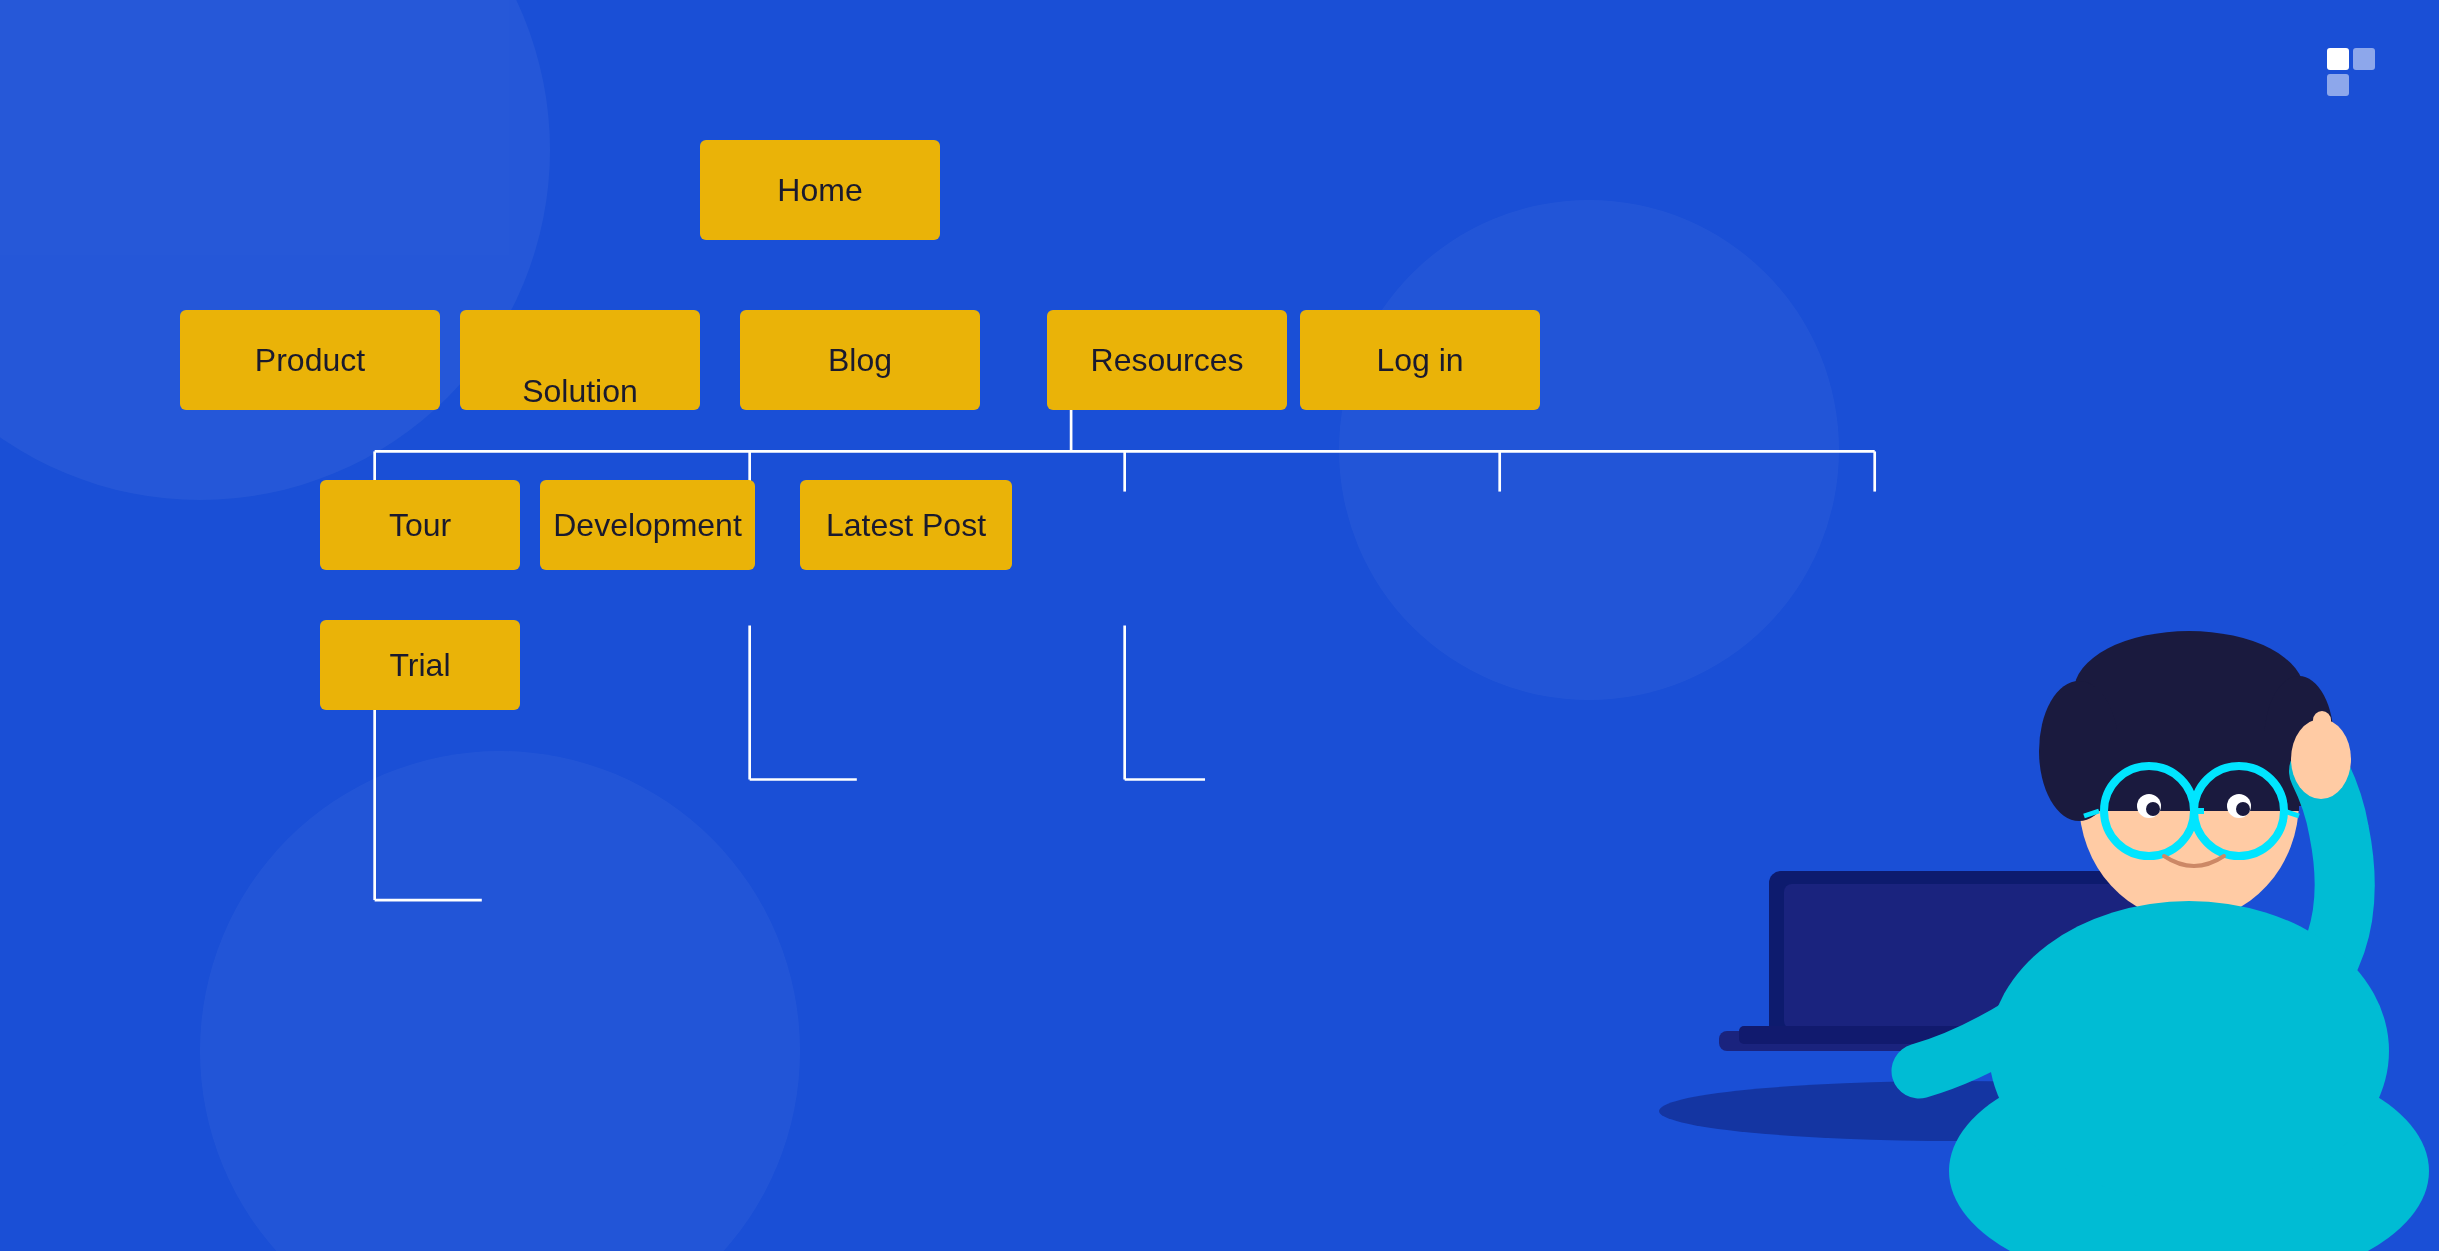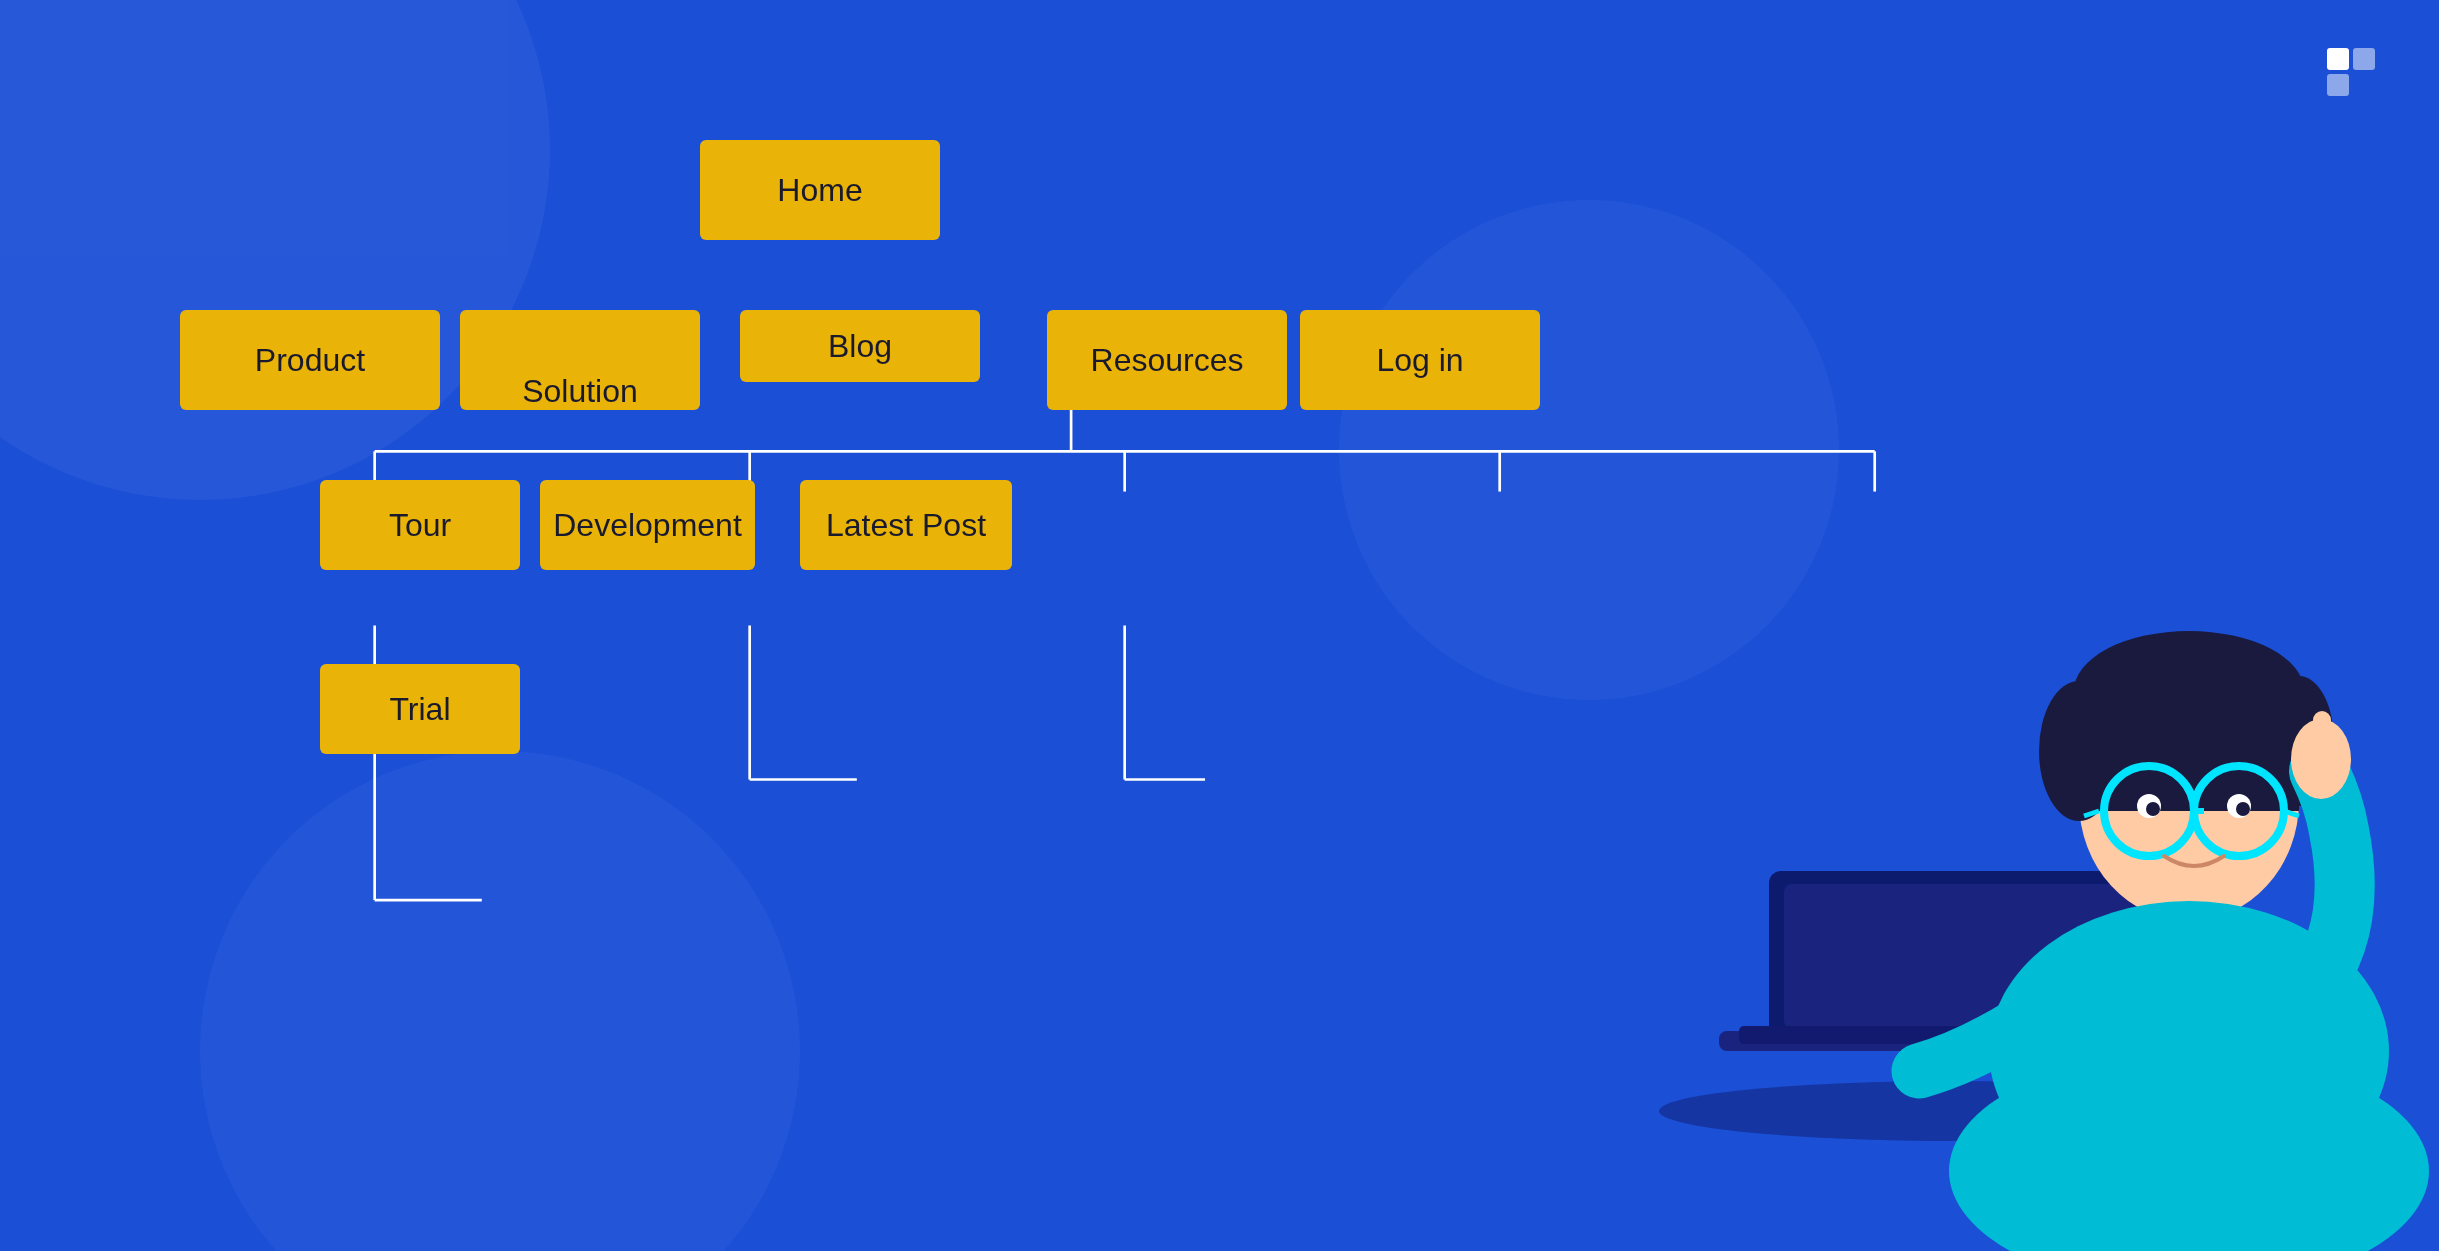--- a/index.html
+++ b/index.html
@@ -145,37 +145,37 @@
   </div>
 
   <div class="node-box" style="left:100px; top:250px; width:260px; height:100px;">
     <span>Product</span>
   </div>
 
   <div class="node-box" style="left:380px; top:250px; width:240px; height:100px;align-items:flex-end;">
     <span>Solution</span>
   </div>
 
-  <div class="node-box" style="left:660px; top:250px; width:240px; height:72px;justify-content:center;">
+  <div class="node-box" style="left:660px; top:250px; width:240px; height:100px;justify-content:center;">
     <span>Blog</span>
   </div>
 
   <div class="node-box" style="left:940px; top:250px; width:240px; height:100px;margin-left:27px;">
     <span>Resources</span>
   </div>
 
   <div class="node-box" style="left:1220px; top:250px; width:240px; height:100px;">
     <span>Log in</span>
   </div>
 
   <div class="node-box" style="left:240px; top:420px; width:200px; height:90px;">
     <span>Tour</span>
   </div>
 
-  <div class="node-box" style="left:240px; top:560px; width:200px; height:90px;margin-top:44px;">
+  <div class="node-box" style="left:240px; top:560px; width:200px; height:90px;">
     <span>Trial</span>
   </div>
 
   <div class="node-box" style="left:460px; top:420px; width:215px; height:90px;">
     <span>Development</span>
   </div>
 
   <div class="node-box" style="left:720px; top:420px; width:212px; height:90px;">
     <span>Latest Post</span>
   </div>

